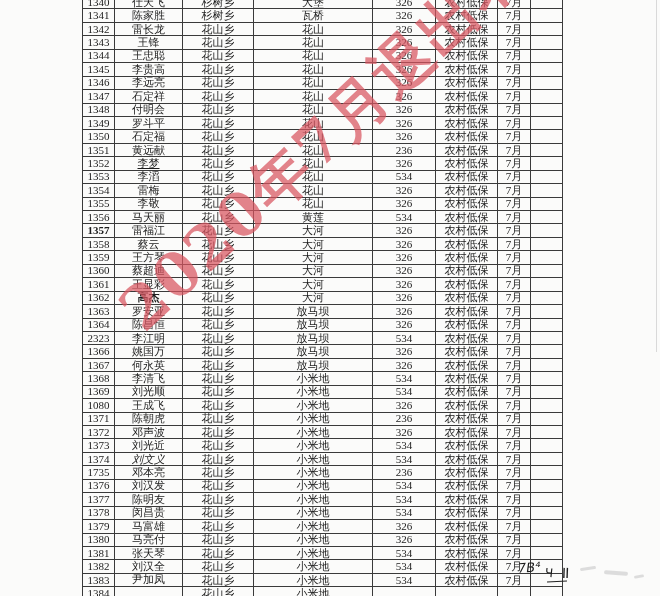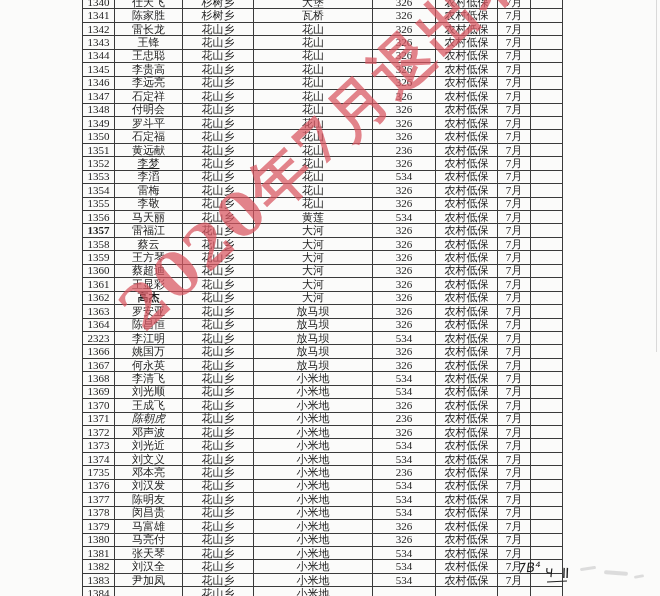--- a/index.html
+++ b/index.html
@@ -360,32 +360,32 @@
         <div class="cell" style="width: 32px;">1369</div>
         <div class="cell" style="width: 68px;">刘光顺</div>
         <div class="cell" style="width: 71px;">花山乡</div>
         <div class="cell" style="width: 119px;">小米地</div>
         <div class="cell" style="width: 63px;">534</div>
         <div class="cell" style="width: 62px;">农村低保</div>
         <div class="cell" style="width: 33px;">7月</div>
         <div class="cell" style="width: 32px;"></div>
       </div>
       <div class="row">
-        <div class="cell" style="width: 32px;">1370</div>
+        <div class="cell" style="width: 32px;">1080</div>
         <div class="cell" style="width: 68px;">王成飞</div>
         <div class="cell" style="width: 71px;">花山乡</div>
         <div class="cell" style="width: 119px;">小米地</div>
         <div class="cell" style="width: 63px;">326</div>
         <div class="cell" style="width: 62px;">农村低保</div>
         <div class="cell" style="width: 33px;">7月</div>
         <div class="cell" style="width: 32px;"></div>
       </div>
       <div class="row">
         <div class="cell" style="width: 32px;">1371</div>
-        <div class="cell" style="width: 68px; font-style: italic;">陈朝虎</div>
+        <div class="cell" style="width: 68px;">陈朝虎</div>
         <div class="cell" style="width: 71px;">花山乡</div>
         <div class="cell" style="width: 119px;">小米地</div>
         <div class="cell" style="width: 63px;">236</div>
         <div class="cell" style="width: 62px;">农村低保</div>
         <div class="cell" style="width: 33px;">7月</div>
         <div class="cell" style="width: 32px;"></div>
       </div>
       <div class="row">
         <div class="cell" style="width: 32px;">1372</div>
         <div class="cell" style="width: 68px;">邓声波</div>
@@ -401,21 +401,21 @@
         <div class="cell" style="width: 68px;">刘光近</div>
         <div class="cell" style="width: 71px;">花山乡</div>
         <div class="cell" style="width: 119px;">小米地</div>
         <div class="cell" style="width: 63px;">534</div>
         <div class="cell" style="width: 62px;">农村低保</div>
         <div class="cell" style="width: 33px;">7月</div>
         <div class="cell" style="width: 32px;"></div>
       </div>
       <div class="row">
         <div class="cell" style="width: 32px;">1374</div>
-        <div class="cell" style="width: 68px;">刘文义</div>
+        <div class="cell" style="width: 68px; font-style: italic;">刘文义</div>
         <div class="cell" style="width: 71px;">花山乡</div>
         <div class="cell" style="width: 119px;">小米地</div>
         <div class="cell" style="width: 63px;">534</div>
         <div class="cell" style="width: 62px;">农村低保</div>
         <div class="cell" style="width: 33px;">7月</div>
         <div class="cell" style="width: 32px;"></div>
       </div>
       <div class="row">
         <div class="cell" style="width: 32px;">1735</div>
         <div class="cell" style="width: 68px;">邓本亮</div>
@@ -491,21 +491,21 @@
         <div class="cell" style="width: 68px;">刘汉全</div>
         <div class="cell" style="width: 71px;">花山乡</div>
         <div class="cell" style="width: 119px;">小米地</div>
         <div class="cell" style="width: 63px;">534</div>
         <div class="cell" style="width: 62px;">农村低保</div>
         <div class="cell" style="width: 33px;">7月</div>
         <div class="cell" style="width: 32px;"></div>
       </div>
       <div class="row">
         <div class="cell" style="width: 32px;">1383</div>
-        <div class="cell" style="width: 68px;">尹加凤</div>
+        <div class="cell" style="width: 68px; font-family: Liberation Mono, monospace;">尹加凤</div>
         <div class="cell" style="width: 71px;">花山乡</div>
         <div class="cell" style="width: 119px;">小米地</div>
         <div class="cell" style="width: 63px;">534</div>
         <div class="cell" style="width: 62px;">农村低保</div>
         <div class="cell" style="width: 33px;">7月</div>
         <div class="cell" style="width: 32px;"></div>
       </div>
       <div class="row">
         <div class="cell" style="width: 32px;">1384</div>
         <div class="cell" style="width: 68px;"></div>

